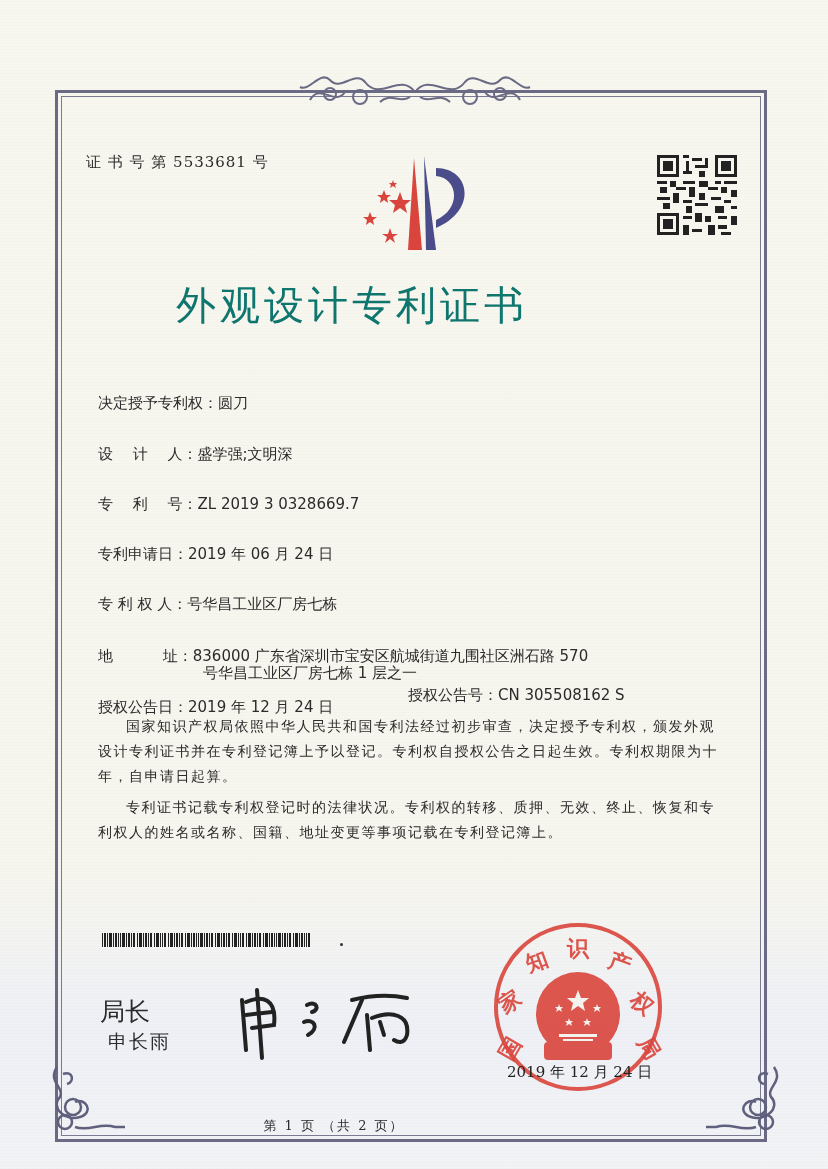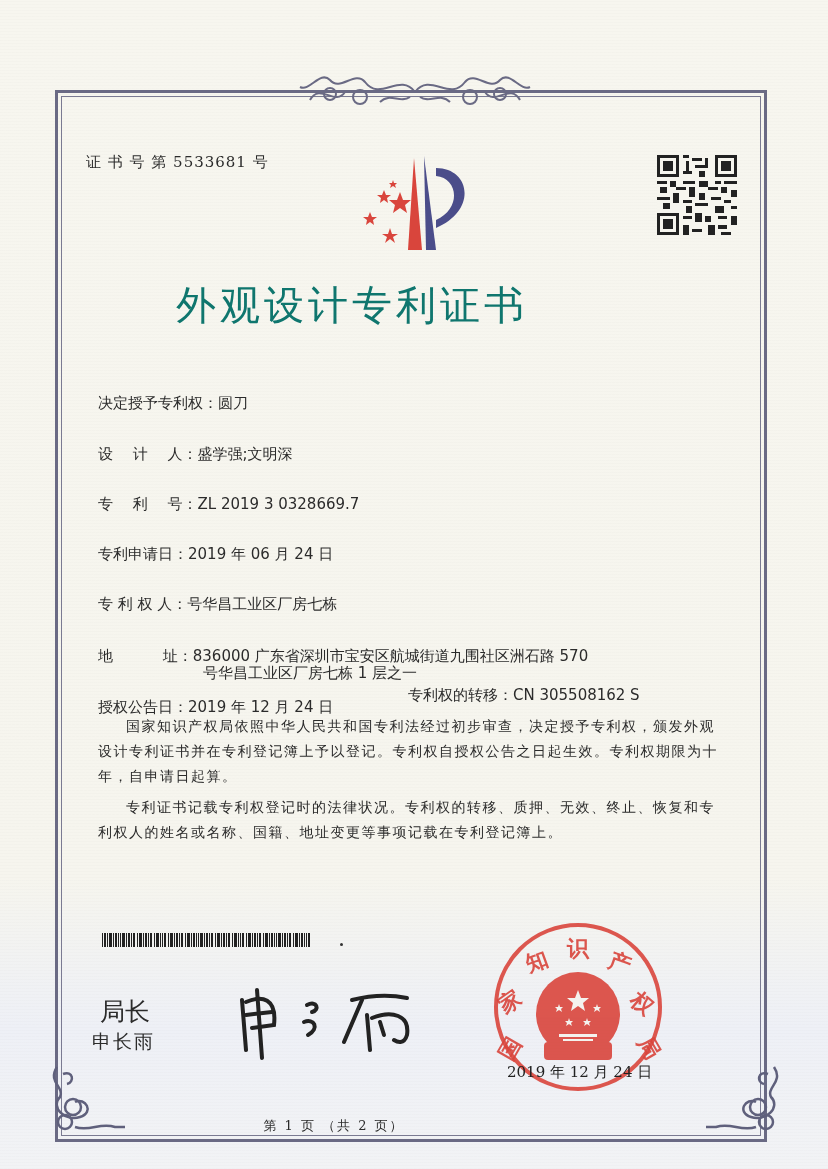--- a/index.html
+++ b/index.html
@@ -50,21 +50,21 @@
     .pub-no { position:absolute; left:408px; top:686px; font-size:15px; font-family:"DejaVu Sans", sans-serif; }
 
     .para {
       position:absolute; left:98px; width:626px; font-size:14px; line-height:25px;
       text-indent:28px; font-family:"DejaVu Serif", serif; letter-spacing:1.5px;
     }
     .barcode { position:absolute; left:102px; top:933px; width:208px; height:14px; }
     .barcode-dot { position:absolute; left:340px; top:943px; width:3px; height:3px; background:#333; border-radius:50%; }
 
     .director-title { position:absolute; left:100px; top:995px; font-size:25px; font-family:"DejaVu Sans", sans-serif; }
-    .director-name { position:absolute; left:92px; top:1029px; font-size:19px; font-family:"DejaVu Sans", sans-serif; letter-spacing:2px; }
+    .director-name { position:absolute; left:108px; top:1029px; font-size:19px; font-family:"DejaVu Sans", sans-serif; letter-spacing:2px; }
     .signature { position:absolute; left:232px; top:980px; width:190px; height:80px; }
 
     .seal { position:absolute; left:489px; top:922px; width:178px; height:170px; }
     .seal-date {
       position:absolute; left:507px; top:1063px; font-size:15px;
       font-family:"DejaVu Serif", serif; color:#222;
     }
     .page-no {
       position:absolute; left:0; width:668px; text-align:center; top:1117px;
       font-size:13px; letter-spacing:2px; font-family:"DejaVu Serif", serif;
@@ -205,21 +205,21 @@
   <span class="label">专 利 权 人：</span><span class="value">号华昌工业区厂房七栋</span>
 </div>
 <div class="field" style="top:635px">
   <span class="label">地　　　 址：</span><span class="value">836000 广东省深圳市宝安区航城街道九围社区洲石路 570</span>
 </div>
 <div class="addr-line2">号华昌工业区厂房七栋 1 层之一</div>
 <div class="field" style="top:686px">
   <span class="label">授权公告日：</span><span class="value">2019 年 12 月 24 日</span>
 </div>
 <div class="pub-no">
-  <span>专利权的转移：</span><span>CN 305508162 S</span>
+  <span>授权公告号：</span><span>CN 305508162 S</span>
 </div>
 
 <div class="para" style="top:714px">国家知识产权局依照中华人民共和国专利法经过初步审查，决定授予专利权，颁发外观设计专利证书并在专利登记簿上予以登记。专利权自授权公告之日起生效。专利权期限为十年，自申请日起算。</div>
 <div class="para" style="top:795px">专利证书记载专利权登记时的法律状况。专利权的转移、质押、无效、终止、恢复和专利权人的姓名或名称、国籍、地址变更等事项记载在专利登记簿上。</div>
 
 <svg class="barcode" viewBox="0 0 208 14" preserveAspectRatio="none">
   <g fill="#222">
     <rect x="0" y="0" width="1" height="14"></rect>
       <rect x="2" width="2" height="14"></rect>
       <rect x="5" width="1" height="14"></rect>

